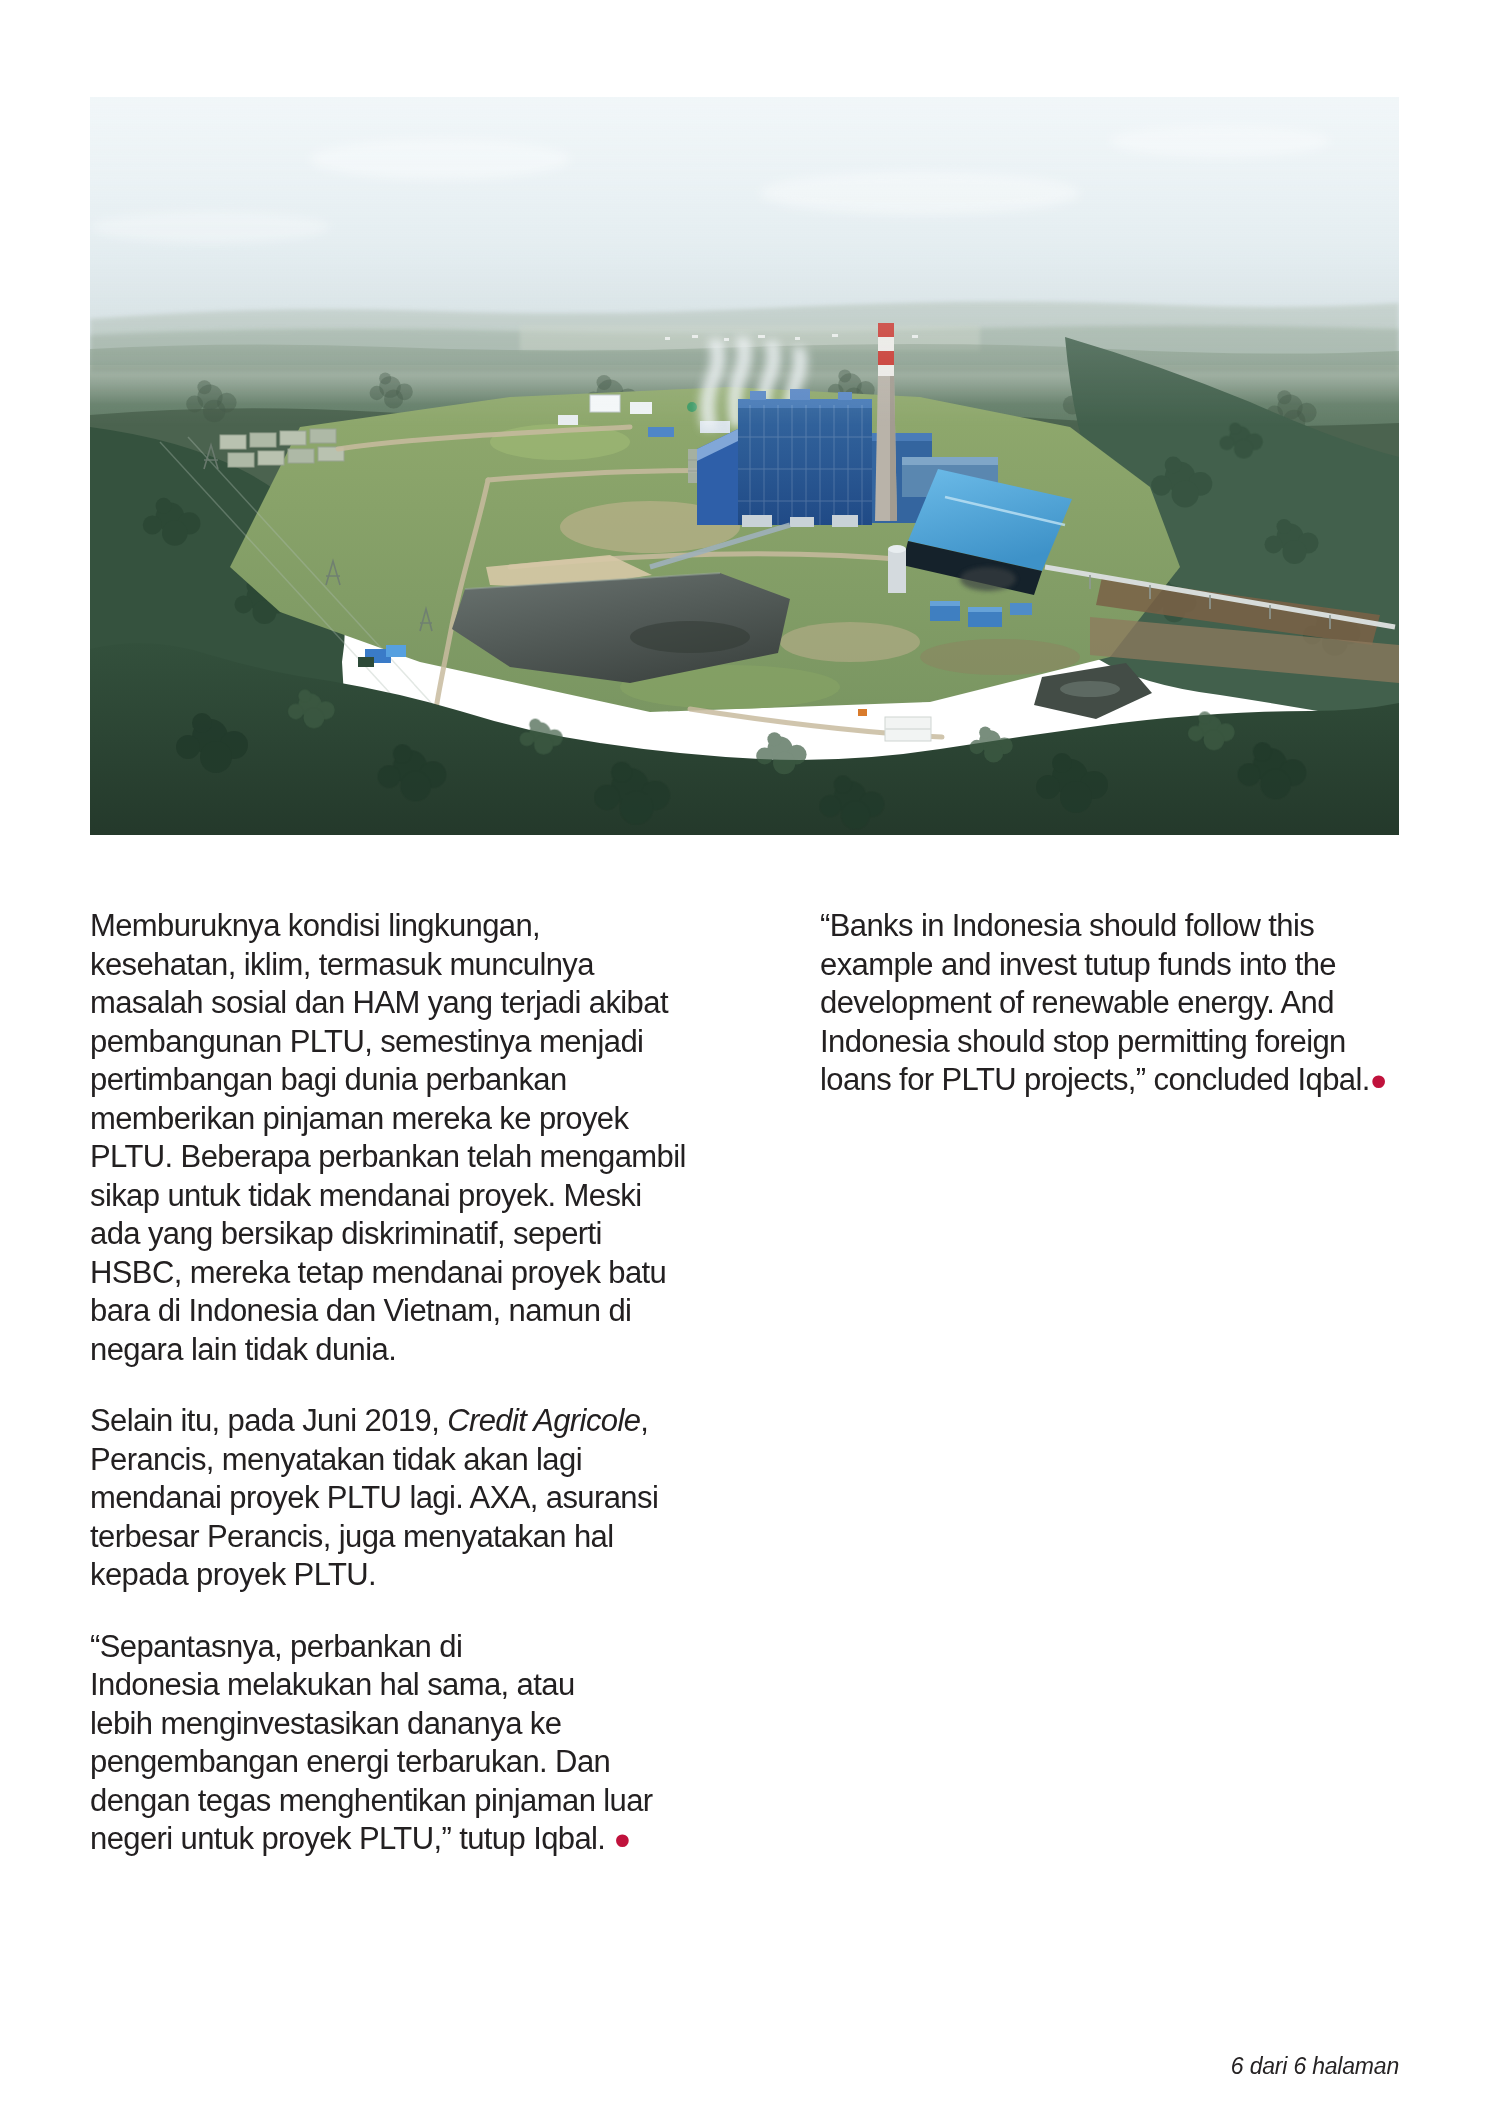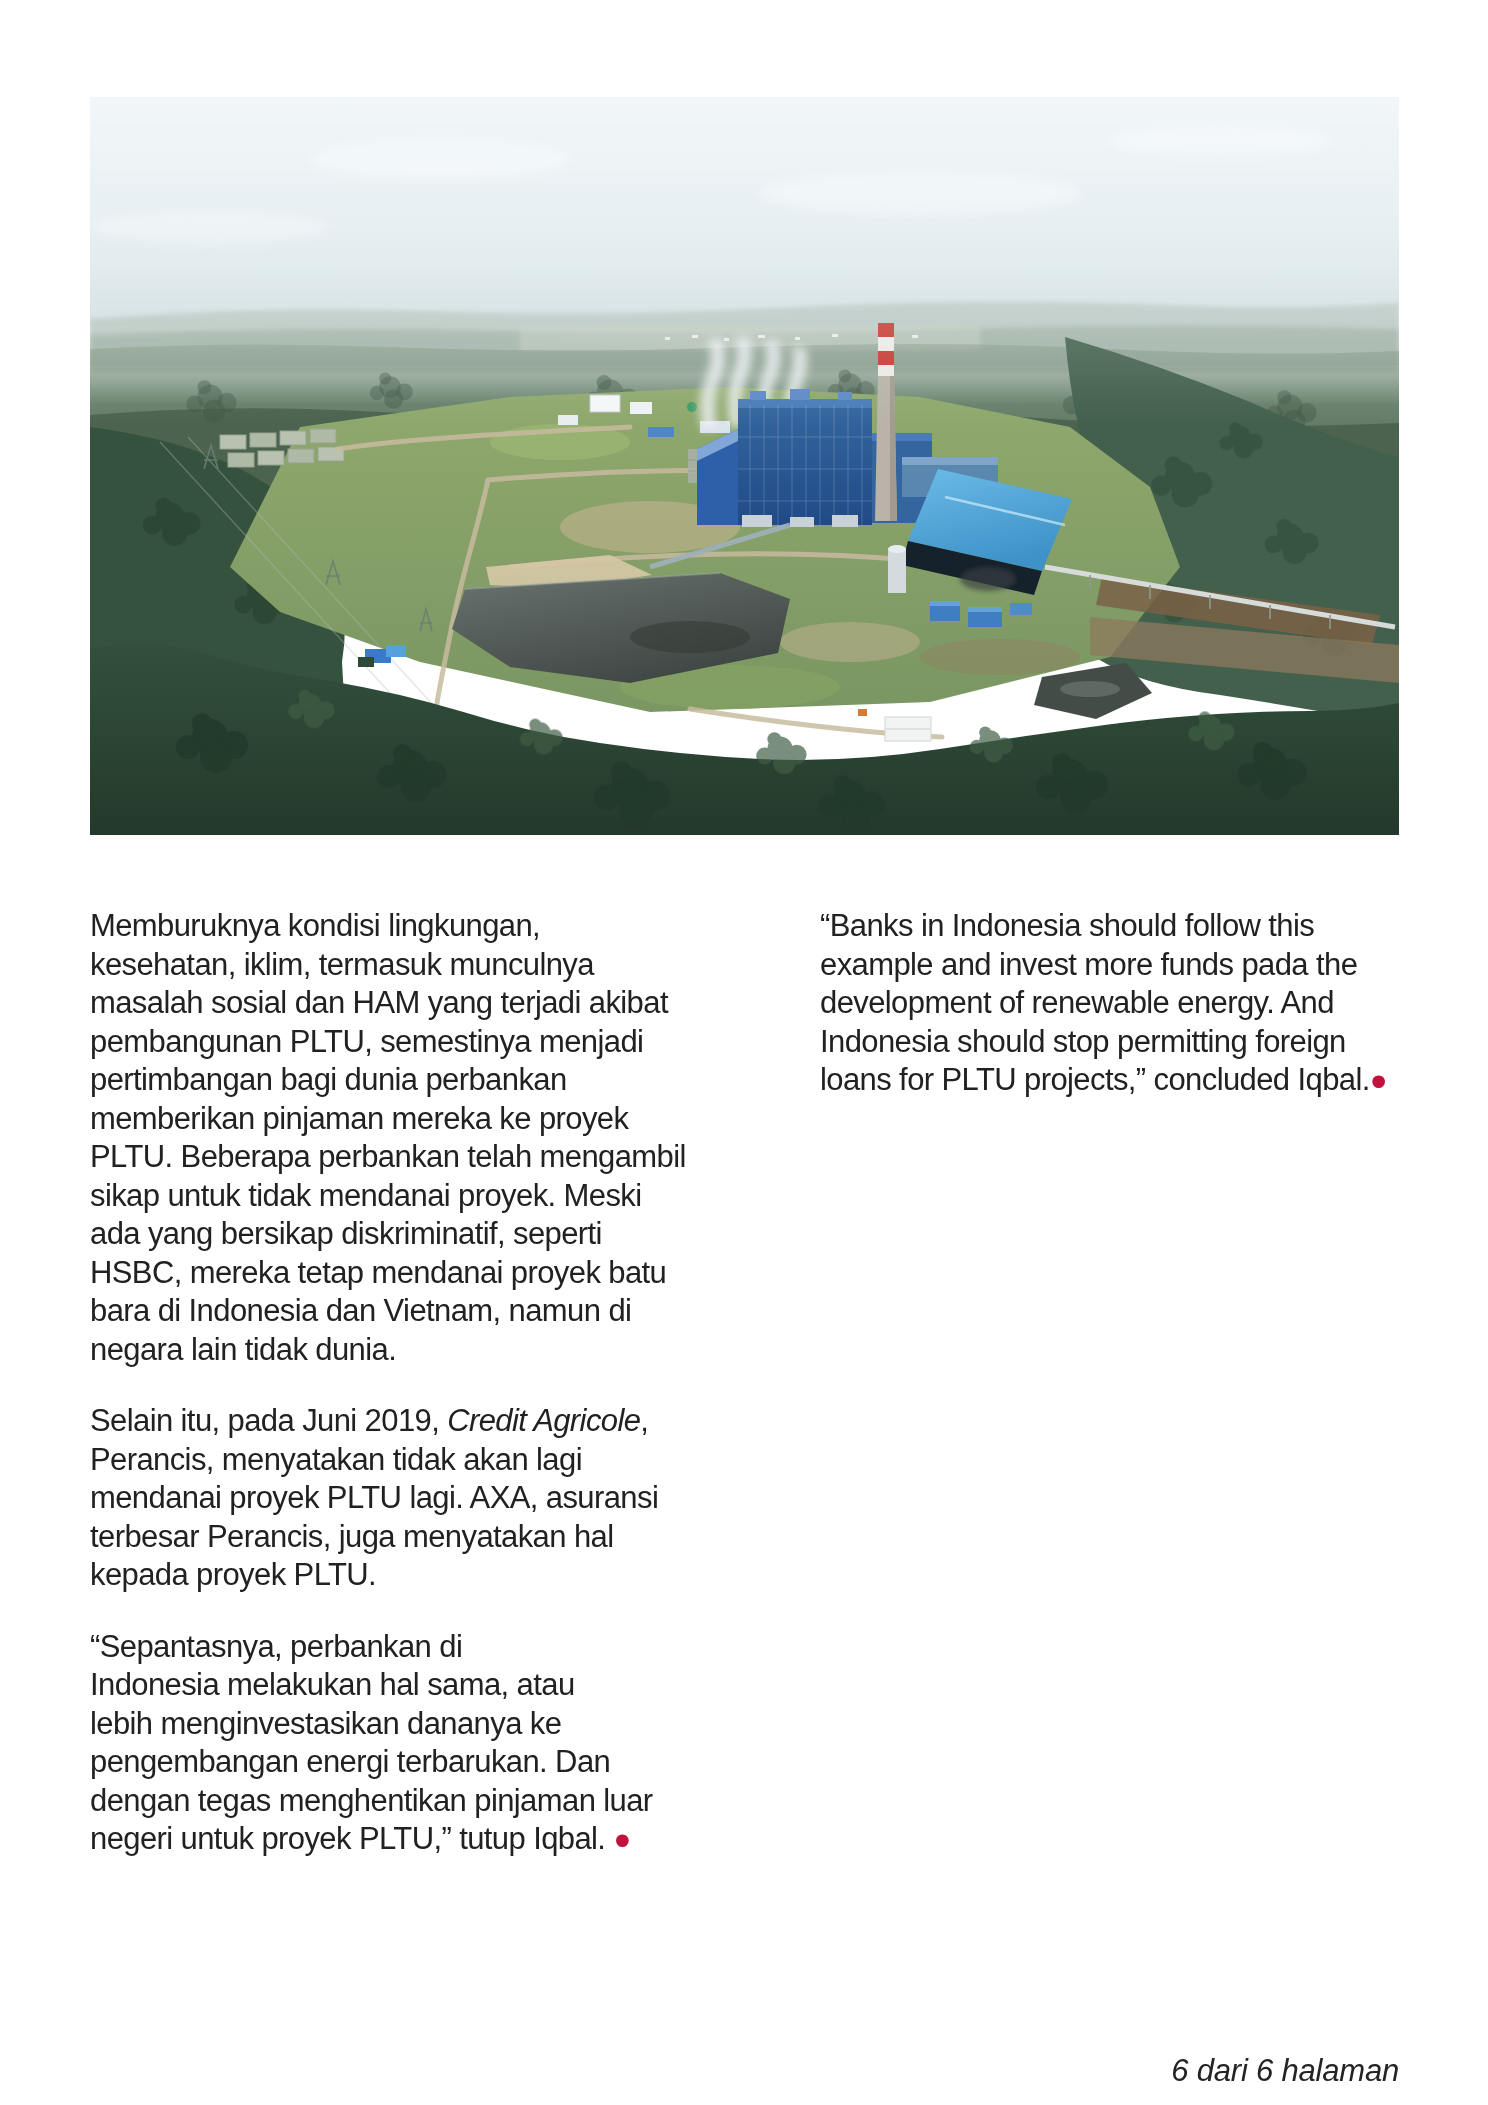--- a/index.html
+++ b/index.html
@@ -17,21 +17,21 @@
     font-size:31px; line-height:38.5px; letter-spacing:-0.6px;
   }
   .col-left  { left:90px;  width:620px; }
   .col-right { left:820px; width:600px; }
   .para { margin:0 0 33px 0; }
   .line { white-space:pre; }
   .em { font-style:italic;text-align:center; }
   .end-dot { color:var(--accent,#c0123c); font-size:0.95em; }
   .footer {
     position:absolute; top:2045px; right:89px;
-    font-style:italic; font-size:31px; letter-spacing:-0.2px; color:#262324;
+    font-style:italic; font-size:23px; letter-spacing:-0.2px; color:#262324;
   }
 </style>
 </head>
 <body>
 
 <div class="page">
 
   <div class="photo">
     <svg viewBox="0 0 1309 738" preserveAspectRatio="none">
       <defs>
@@ -336,21 +336,21 @@
       <div class="line">lebih menginvestasikan dananya ke</div>
       <div class="line">pengembangan energi terbarukan. Dan</div>
       <div class="line">dengan tegas menghentikan pinjaman luar</div>
       <div class="line"><span>negeri untuk proyek PLTU,” tutup Iqbal. </span><span class="end-dot">●</span></div>
     </div>
   </div>
 
   <div class="col col-right">
     <div class="para">
       <div class="line">“Banks in Indonesia should follow this</div>
-      <div class="line">example and invest more funds pada the</div>
+      <div class="line">example and invest tutup funds into the</div>
       <div class="line">development of renewable energy. And</div>
       <div class="line">Indonesia should stop permitting foreign</div>
       <div class="line"><span>loans for PLTU projects,” concluded Iqbal.</span><span class="end-dot">●</span></div>
     </div>
   </div>
 
   <div class="footer">6 dari 6 halaman</div>
 
 </div>
 

